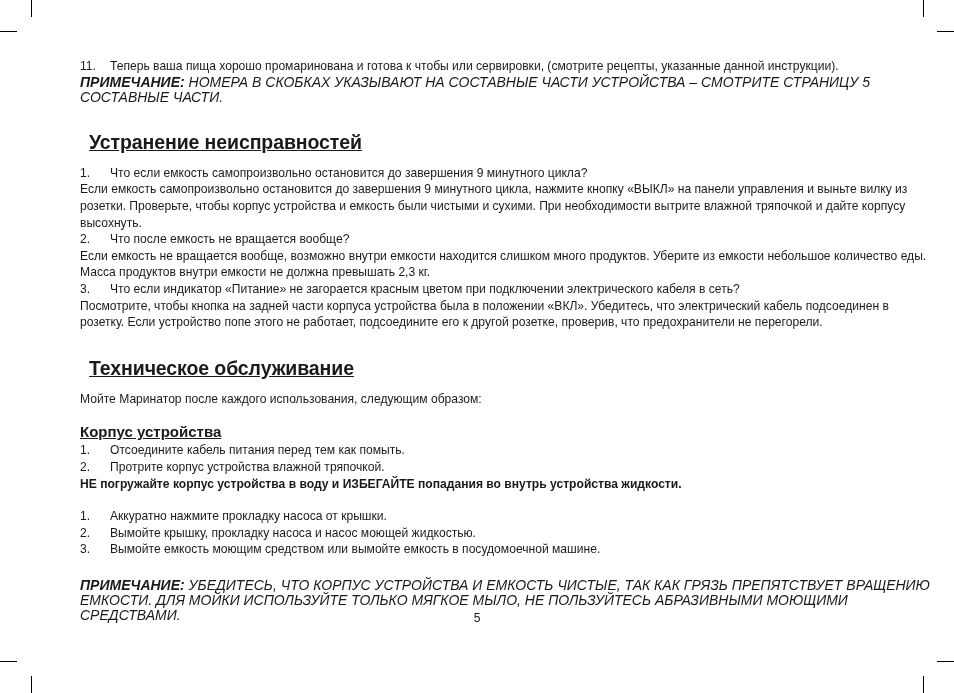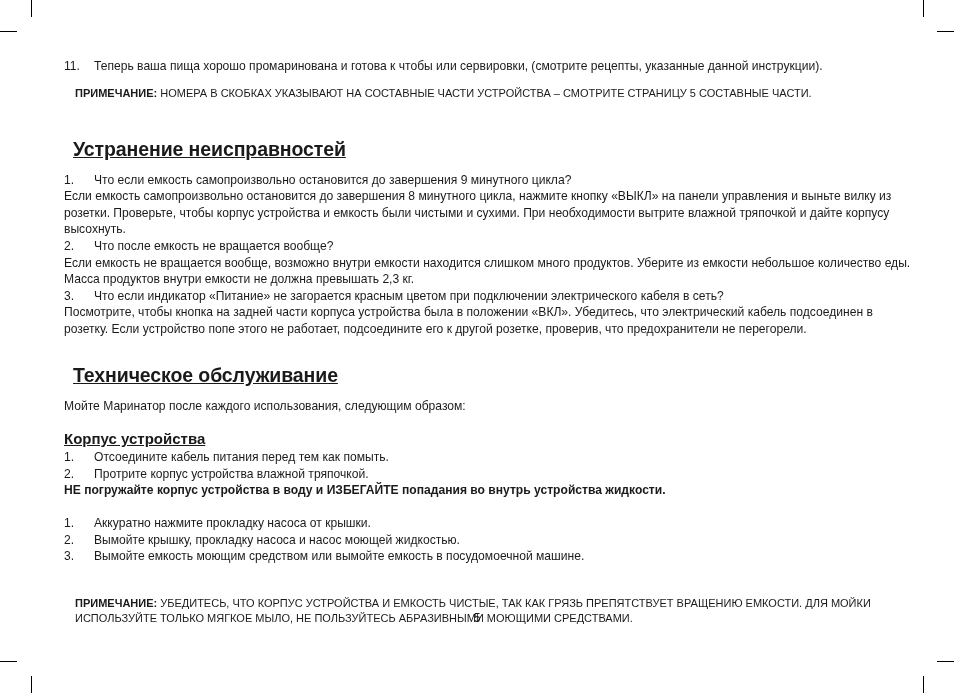--- a/index.html
+++ b/index.html
@@ -26,36 +26,37 @@
   .cm-tr-v { left: 923px; top: 0;     width: 1.4px; height: 17px; }
   .cm-tr-h { left: 937px; top: 31px;  width: 17px;  height: 1.4px; }
   .cm-bl-v { left: 31px;  top: 676px; width: 1.4px; height: 17px; }
   .cm-bl-h { left: 0;     top: 661px; width: 17px;  height: 1.4px; }
   .cm-br-v { left: 923px; top: 676px; width: 1.4px; height: 17px; }
   .cm-br-h { left: 937px; top: 661px; width: 17px;  height: 1.4px; }
 
   
   .page {
     position: absolute;
-    left: 64px;
+    left: 80px;
     top: 58px;
     width: 852px;
   }
 
   
   .para {
     font-size: 12.1px;
     line-height: 16.6px;
     margin: 0;
     text-align: left;
   }
   .para-tight {
-    font-size: 11px;
+    font-size: 14px;
     line-height: 15.1px;
-    margin: 11px;
+    margin: 0;
+    font-style: italic;
   }
 
   
   .num-item {
     display: flex;
     font-size: 12.1px;
     line-height: 16.6px;
   }
   .num-item .num {
     width: 30px;
@@ -128,21 +129,21 @@
 
   <h1 class="section-title">Устранение неисправностей</h1>
 
   <div class="gap-2"></div>
 
   <div class="num-item">
     <span class="num">1.</span>
     <span class="body">Что если емкость самопроизвольно остановится до завершения 9 минутного цикла?</span>
   </div>
 
-  <p class="para">Если емкость самопроизвольно остановится до завершения 8 минутного цикла, нажмите кнопку «ВЫКЛ» на панели управления и выньте вилку из розетки. Проверьте, чтобы корпус устройства и емкость были чистыми и сухими. При необходимости вытрите влажной тряпочкой и дайте корпусу высохнуть.</p>
+  <p class="para">Если емкость самопроизвольно остановится до завершения 9 минутного цикла, нажмите кнопку «ВЫКЛ» на панели управления и выньте вилку из розетки. Проверьте, чтобы корпус устройства и емкость были чистыми и сухими. При необходимости вытрите влажной тряпочкой и дайте корпусу высохнуть.</p>
 
   <div class="num-item">
     <span class="num">2.</span>
     <span class="body">Что после емкость не вращается вообще?</span>
   </div>
 
   <p class="para">Если емкость не вращается вообще, возможно внутри емкости находится слишком много продуктов. Уберите из емкости небольшое количество еды. Масса продуктов внутри емкости не должна превышать 2,3 кг.</p>
 
   <div class="num-item">
     <span class="num">3.</span>

